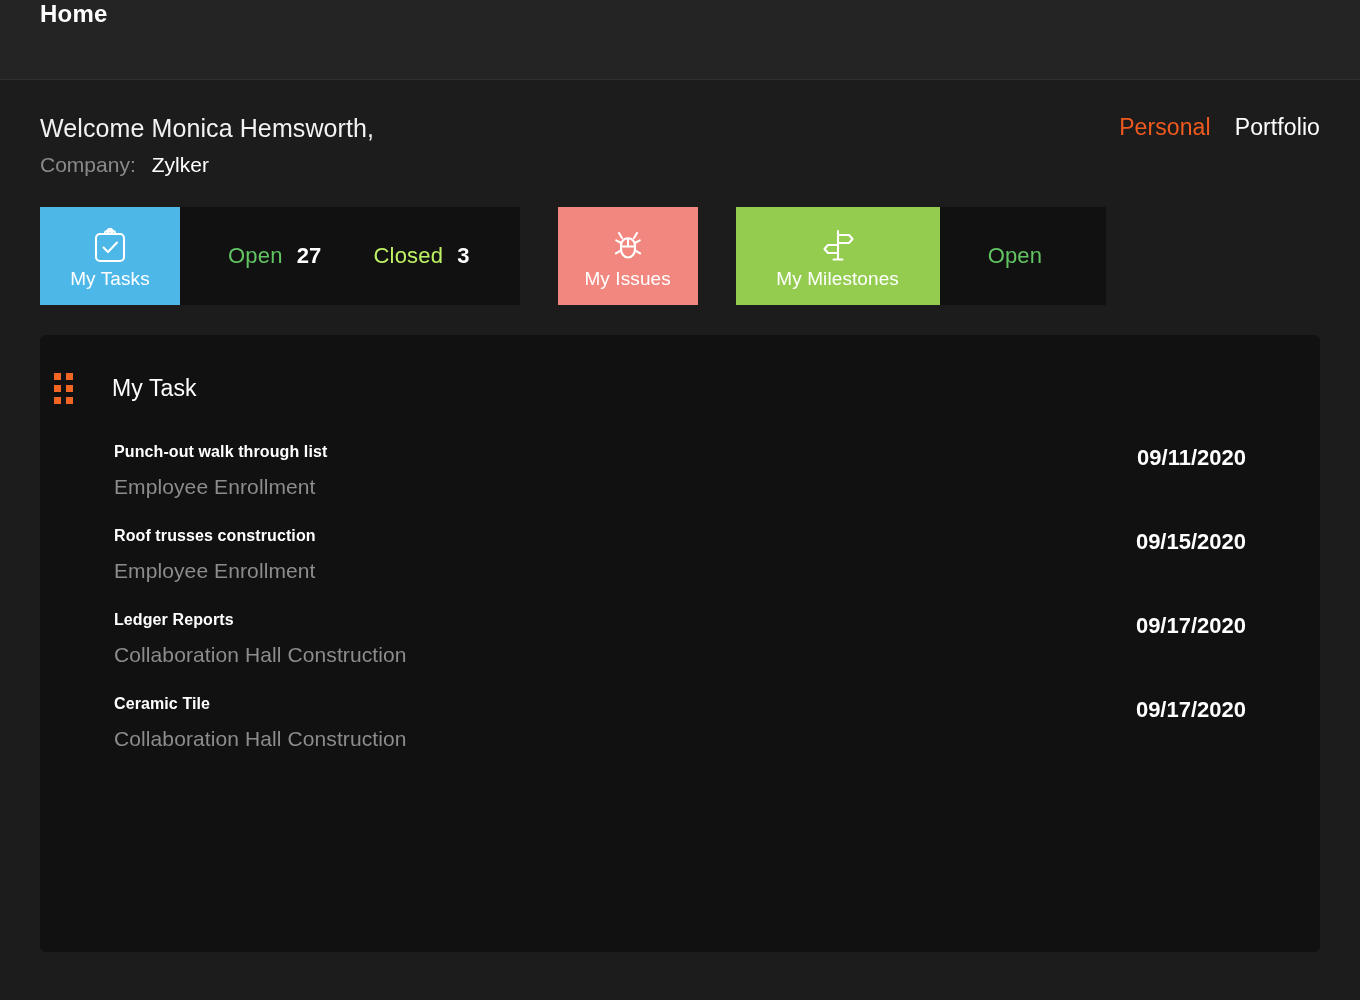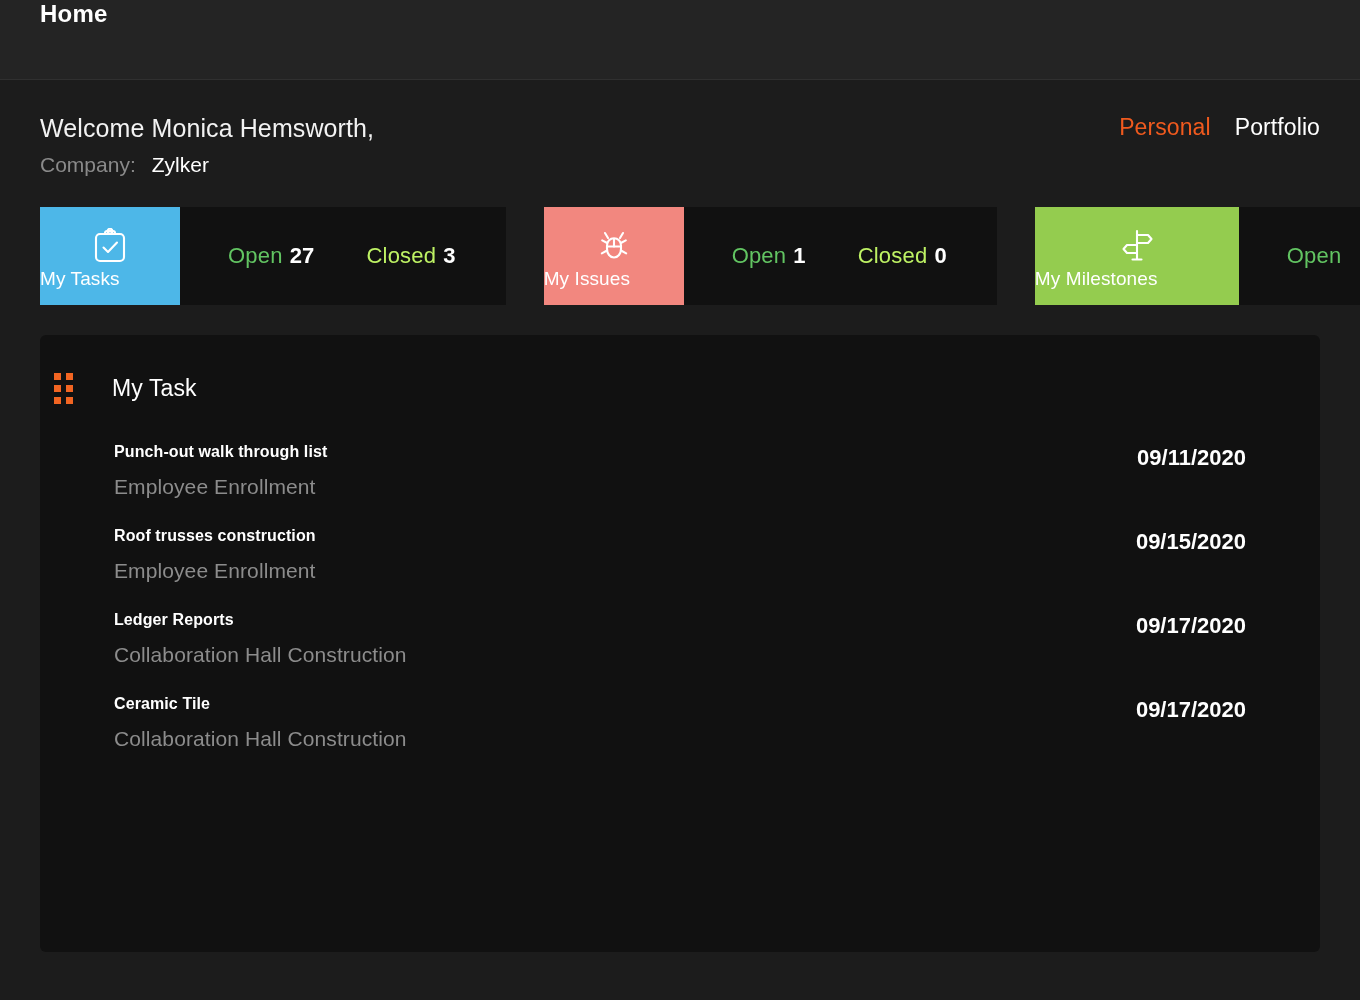--- a/index.html
+++ b/index.html
@@ -76,20 +76,21 @@
     display: flex;
     align-items: stretch;
     background: #111111;
     height: 98px;
     flex: 0 0 auto;
   }
   .stat-tile {
     width: 140px;
     display: flex;
     flex-direction: column;
+    align-items: center;
     justify-content: center;
     gap: 2px;
     padding-top: 4px;
   }
   .stat-tile .tile-icon { height: 40px; display:flex; align-items:center; justify-content:center; }
   .stat-tile .tile-label {
     color: #ffffff;
     font-size: 19px;
     white-space: nowrap;
     letter-spacing: 0.1px;
@@ -97,21 +98,21 @@
   .stat-counts {
     display: flex;
     align-items: center;
     gap: 52px;
     padding: 0 50px 0 48px;
     white-space: nowrap;
   }
   .count-group { font-size: 22px; letter-spacing: 0.2px; }
   .count-open-label { color: #62c462; }
   .count-closed-label { color: #bef264; }
-  .count-value { color: #ffffff; font-weight: bold; margin-left: 7px; }
+  .count-value { color: #ffffff; font-weight: bold; margin-left: 14px; }
 
   
   .panel {
     margin: 30px 40px 0 40px;
     background: #111111;
     border-radius: 6px;
     height: 617px;
     padding: 30px 34px 0 34px;
     overflow: hidden;
   }
@@ -220,28 +221,20 @@
           <path d="M11 18.5H25"></path>
           <path d="M18 11v7.5"></path>
           <path d="M11.2 15l-5 -2.6"></path>
           <path d="M24.8 15l5 -2.6"></path>
           <path d="M11 22.5l-5.2 2.8"></path>
           <path d="M25 22.5l5.2 2.8"></path>
         </svg>
       </span>
       <span class="tile-label">My Issues</span>
     </div>
-    <div class="stat-counts">
-      <span class="count-group">
-        <span class="count-open-label">Open</span><span class="count-value">1</span>
-      </span>
-      <span class="count-group">
-        <span class="count-closed-label">Closed</span><span class="count-value">0</span>
-      </span>
-    </div>
   </div>
 
   <div class="stat-card">
     <div class="stat-tile" style="background:#94cc4f;width:204px">
       <span class="tile-icon">
         <svg width="34" height="38" viewBox="0 0 34 38" fill="none" stroke="#ffffff" stroke-width="2.1" stroke-linecap="round" stroke-linejoin="round">
           <path d="M17 4v28"></path>
           <path d="M17 8h11l3.5 4-3.5 4H17"></path>
           <path d="M17 18H7l-3.5 4L7 26h10"></path>
           <path d="M12.5 32.5h9"></path>

